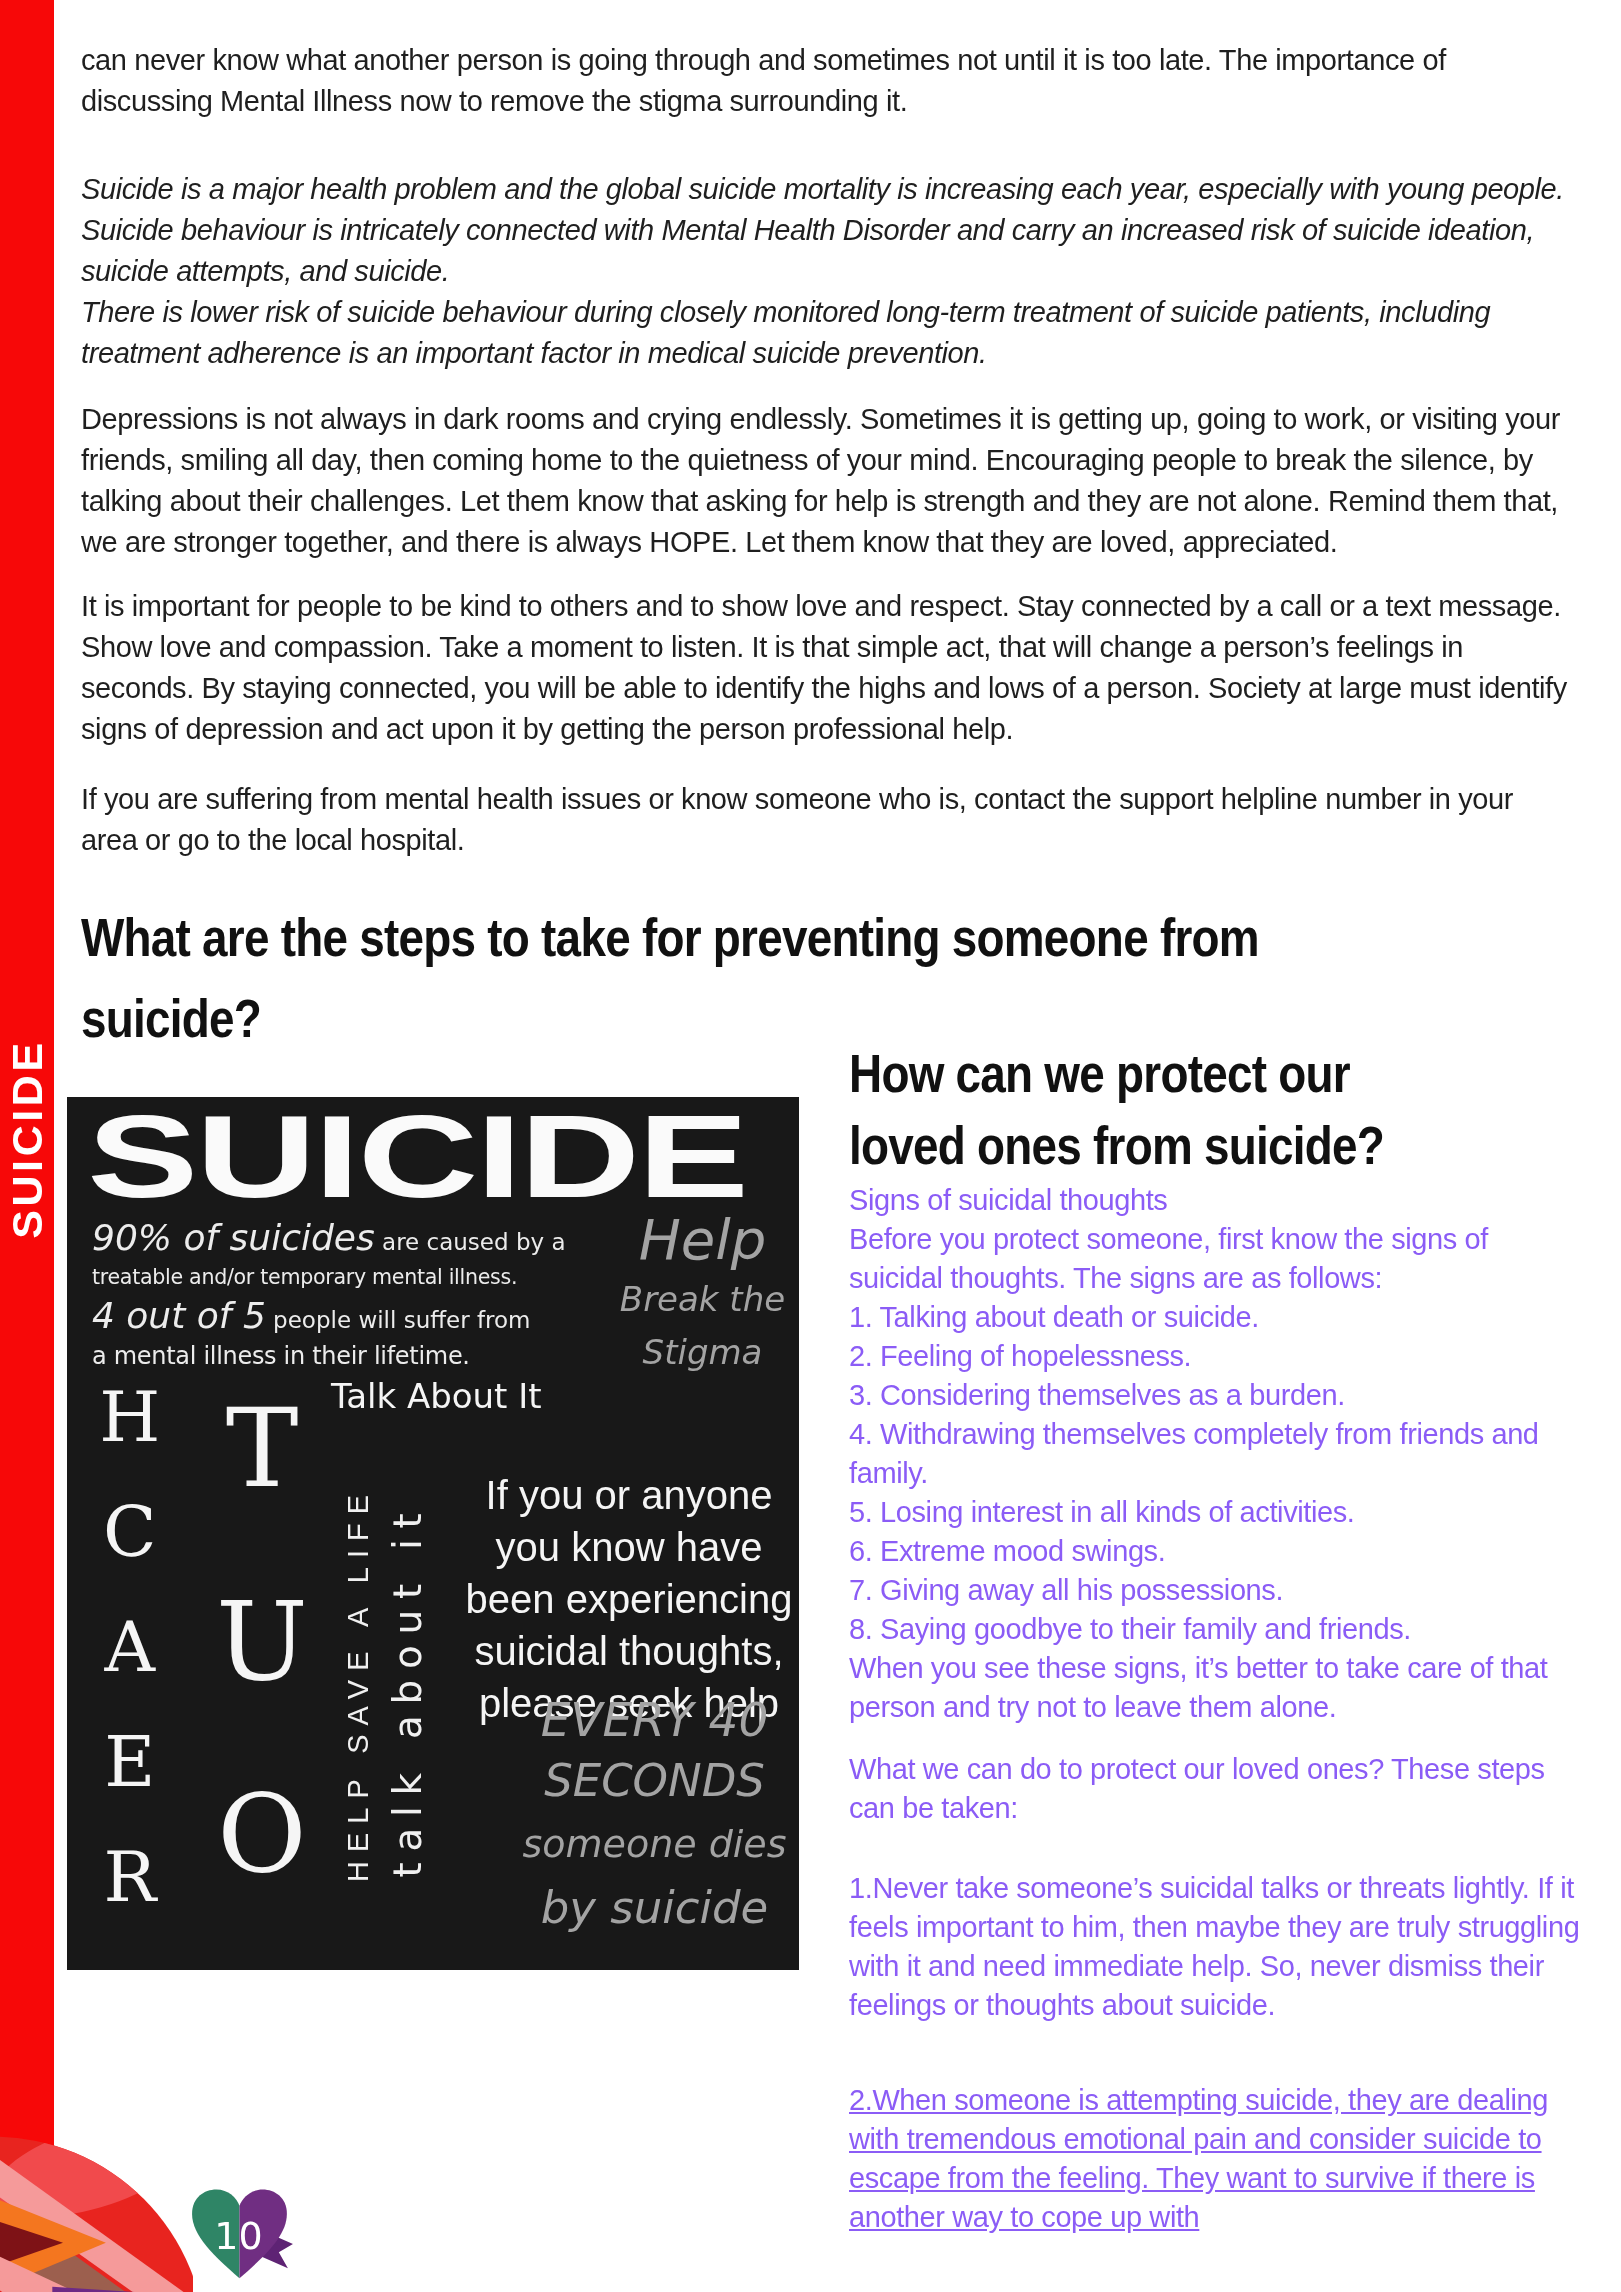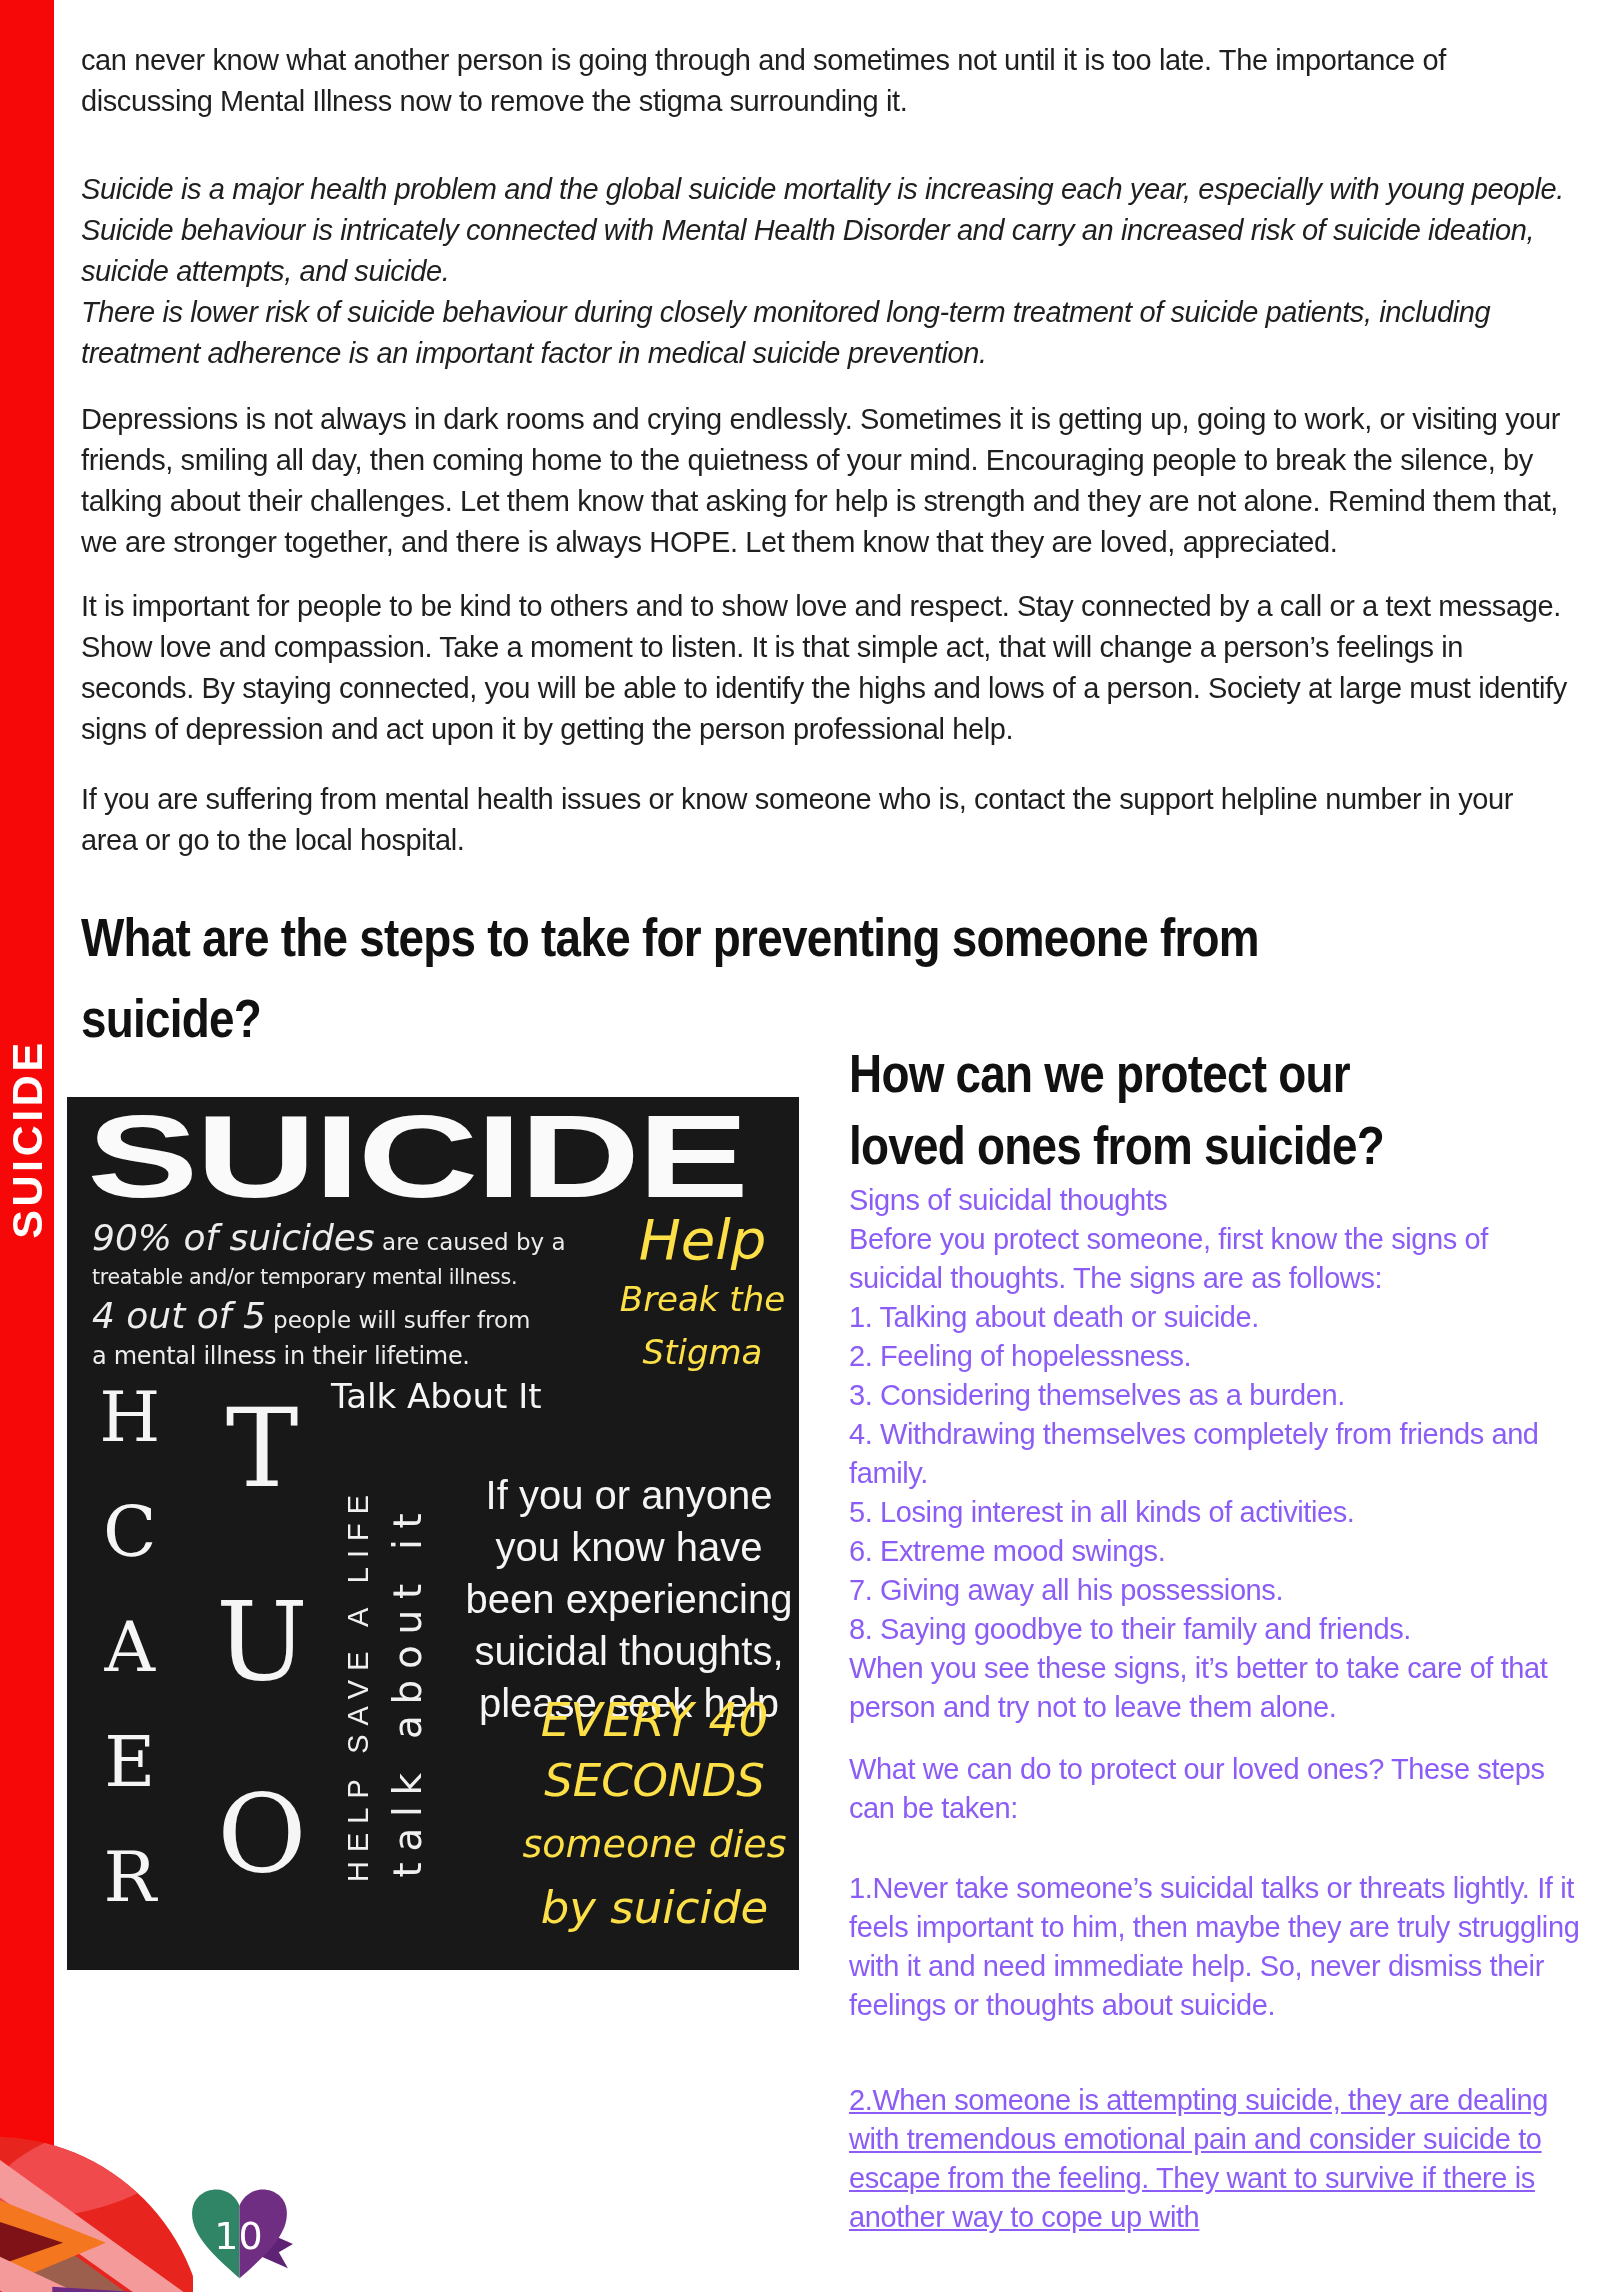--- a/index.html
+++ b/index.html
@@ -40,21 +40,21 @@
     font-size:116px;font-weight:bold;letter-spacing:-1.8px;white-space:nowrap;
     transform:scaleX(1.44);transform-origin:left top;line-height:121px;color:#fafafa;
   }
   .stats{position:absolute;left:25px;top:124px;width:502px;font-family:"DejaVu Sans", sans-serif;color:#ececec;}
   .stat-line{margin:0;line-height:33px;}
   .stat-big{font-size:36px;font-style:italic;}
   .stat-small{font-size:23px;}
   .stat-sub{font-size:20.6px;letter-spacing:-0.3px;line-height:30px;margin:0;}
   .stat-sub2{font-size:24px;letter-spacing:-0.3px;line-height:32px;margin:0;}
   .gap8{height:7.2px;}
-  .hand{font-family:"DejaVu Sans", sans-serif;font-style:italic;color:#fde047;}
+  .hand{font-family:"DejaVu Sans", sans-serif;font-style:italic;color:#a3a3a3;}
   .help-w{position:absolute;left:537px;top:107px;width:197px;text-align:center;}
   .help-word{font-size:56px;margin:0;line-height:72px;}
   .break-word{font-size:34px;margin:0;line-height:47px;}
   .stigma-word{font-size:34px;margin:0;line-height:59px;}
   .talkabout{position:absolute;left:264px;top:279px;font-family:"DejaVu Sans",sans-serif;font-size:34px;color:#f5f5f5;}
   .vcol{position:absolute;display:flex;flex-direction:column-reverse;justify-content:space-between;align-items:center;}
   .vcol span{font-family:"DejaVu Serif", serif;color:#f5f5f5;}
   .reach-col{left:22.4px;top:285px;height:530px;width:81px;}
   .reach-col span{font-size:70px;line-height:70px;}
   .out-col{left:142px;top:297px;height:494px;width:106px;}

